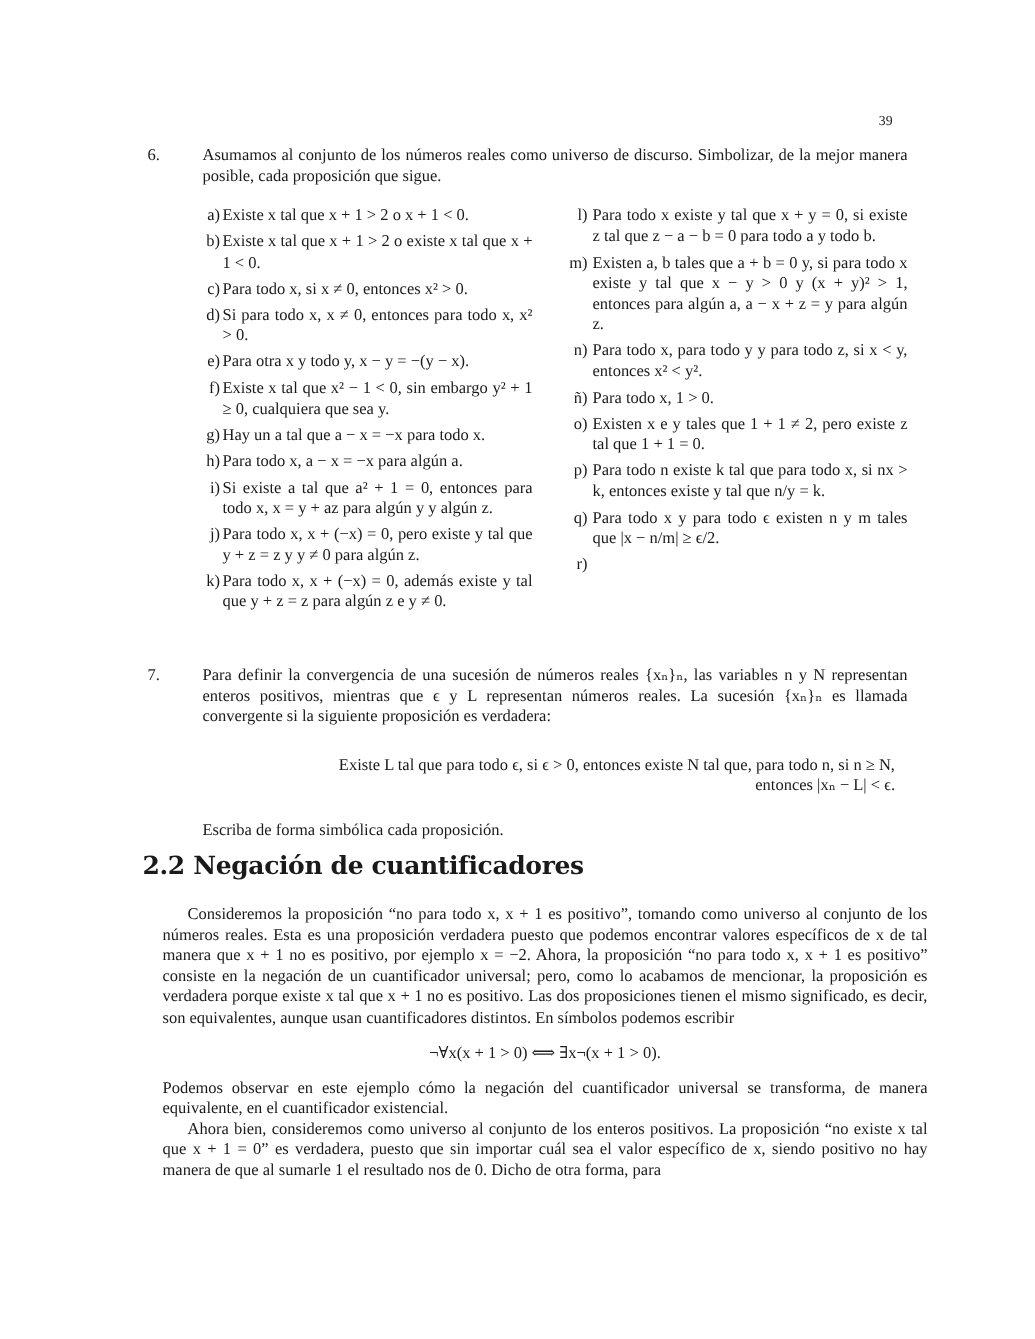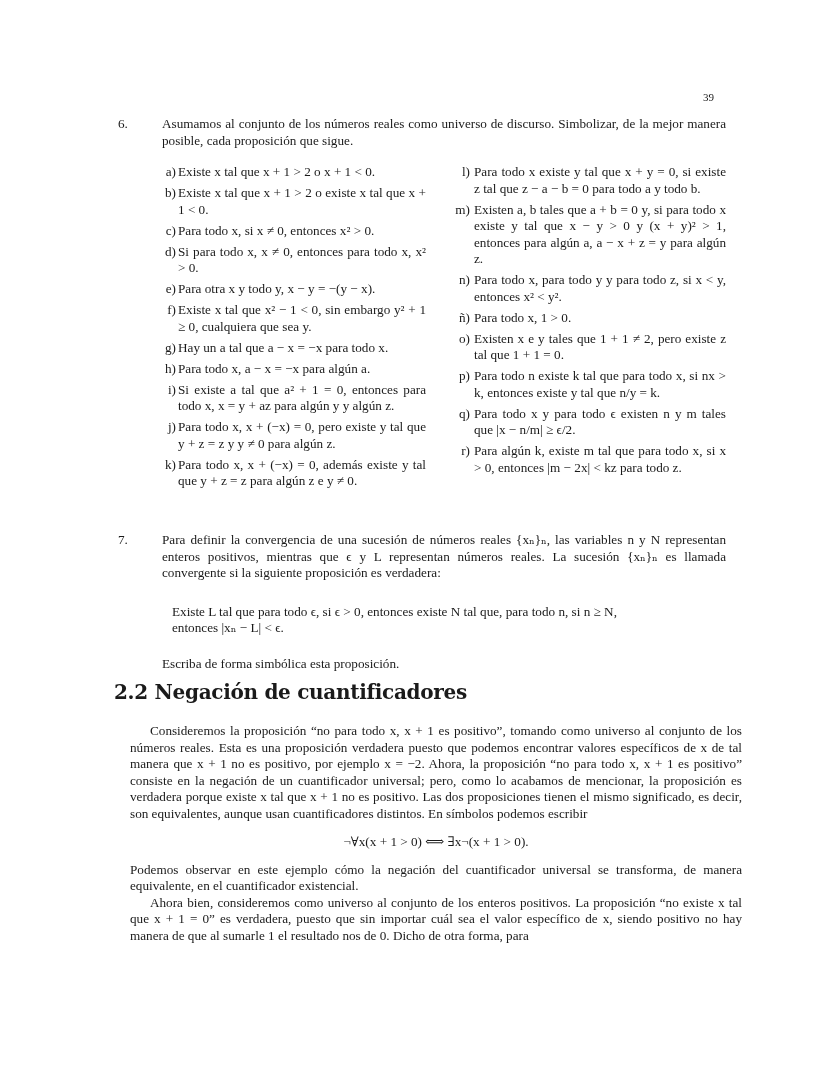--- a/index.html
+++ b/index.html
@@ -13,21 +13,21 @@
   .ex-num { position: absolute; left: 0; top: 0; }
   .ex-body { margin-left: 44px; text-align: justify; }
   .cols { position: absolute; top: 164px; left: 158px; width: 568px; display: flex; }
   .col { width: 268px; }
   .col.right { margin-left: 22px; width: 278px; }
   .item { position: relative; padding-left: 20px; margin-bottom: 4.5px; text-align: justify; }
   .item .lbl { position: absolute; left: 0; top: 0; width: 18px; text-align: right; }
   .col.right .item { padding-left: 26px; }
   .col.right .item .lbl { width: 22px; }
   .ex7 { position: absolute; top: 532px; left: 118px; width: 608px; }
-  .def { margin: 22px 0 0 0; text-align: left; padding: 0 10px; }
+  .def { margin: 22px 0 0 0; text-align: right; padding: 0 10px; }
   .ask { margin-top: 19px; }
   h2 { position: absolute; top: 684px; left: 114px; margin: 0; font-size: 20px; font-weight: bold; font-family: "DejaVu Serif", "Liberation Serif", serif; letter-spacing: -0.3px; }
   .sec { position: absolute; top: 723px; left: 130px; width: 612px; text-align: justify; }
   .p { margin: 0; }
   .indent { text-indent: 20px; }
   .formula { text-align: center; margin: 12px 0 11px; }
 </style>
 </head>
 <body>
 
@@ -53,33 +53,33 @@
     <div class="item"><span class="lbl">k)</span><span>Para todo x, x + (−x) = 0, además existe y tal que y + z = z para algún z e y ≠ 0.</span></div>
   </div>
   <div class="col right">
     <div class="item"><span class="lbl">l)</span><span>Para todo x existe y tal que x + y = 0, si existe z tal que z − a − b = 0 para todo a y todo b.</span></div>
     <div class="item"><span class="lbl">m)</span><span>Existen a, b tales que a + b = 0 y, si para todo x existe y tal que x − y &gt; 0 y (x + y)² &gt; 1, entonces para algún a, a − x + z = y para algún z.</span></div>
     <div class="item"><span class="lbl">n)</span><span>Para todo x, para todo y y para todo z, si x &lt; y, entonces x² &lt; y².</span></div>
     <div class="item"><span class="lbl">ñ)</span><span>Para todo x, 1 &gt; 0.</span></div>
     <div class="item"><span class="lbl">o)</span><span>Existen x e y tales que 1 + 1 ≠ 2, pero existe z tal que 1 + 1 = 0.</span></div>
     <div class="item"><span class="lbl">p)</span><span>Para todo n existe k tal que para todo x, si nx &gt; k, entonces existe y tal que n/y = k.</span></div>
     <div class="item"><span class="lbl">q)</span><span>Para todo x y para todo ϵ existen n y m tales que |x − n/m| ≥ ϵ/2.</span></div>
-    <div class="item"><span class="lbl">r)</span><span>Para algún k, existe m tal que para todo x, si x &gt; 0, entonces |m − 2x| &lt; kz para todo z.</span></div>
+    <div class="item"><span class="lbl">r)</span></div>
   </div>
 </div>
 
 <div class="ex7">
   <span class="ex-num">7.</span>
   <div class="ex-body">
     <div>Para definir la convergencia de una sucesión de números reales {xₙ}ₙ, las variables n y N representan enteros positivos, mientras que ϵ y L representan números reales. La sucesión {xₙ}ₙ es llamada convergente si la siguiente proposición es verdadera:</div>
     <div class="def">
       <div>Existe L tal que para todo ϵ, si ϵ &gt; 0, entonces existe N tal que, para todo n, si n ≥ N,</div>
       <div>entonces |xₙ − L| &lt; ϵ.</div>
     </div>
-    <div class="ask">Escriba de forma simbólica esta proposición.</div>
+    <div class="ask">Escriba de forma simbólica cada proposición.</div>
   </div>
 </div>
 
 <h2>2.2 Negación de cuantificadores</h2>
 
 <div class="sec">
   <p class="p indent">Consideremos la proposición “no para todo x, x + 1 es positivo”, tomando como universo al conjunto de los números reales. Esta es una proposición verdadera puesto que podemos encontrar valores específicos de x de tal manera que x + 1 no es positivo, por ejemplo x = −2. Ahora, la proposición “no para todo x, x + 1 es positivo” consiste en la negación de un cuantificador universal; pero, como lo acabamos de mencionar, la proposición es verdadera porque existe x tal que x + 1 no es positivo. Las dos proposiciones tienen el mismo significado, es decir, son equivalentes, aunque usan cuantificadores distintos. En símbolos podemos escribir</p>
   <div class="formula">¬∀x(x + 1 &gt; 0) ⟺ ∃x¬(x + 1 &gt; 0).</div>
   <p class="p">Podemos observar en este ejemplo cómo la negación del cuantificador universal se transforma, de manera equivalente, en el cuantificador existencial.</p>
   <p class="p indent">Ahora bien, consideremos como universo al conjunto de los enteros positivos. La proposición “no existe x tal que x + 1 = 0” es verdadera, puesto que sin importar cuál sea el valor específico de x, siendo positivo no hay manera de que al sumarle 1 el resultado nos de 0. Dicho de otra forma, para</p>

